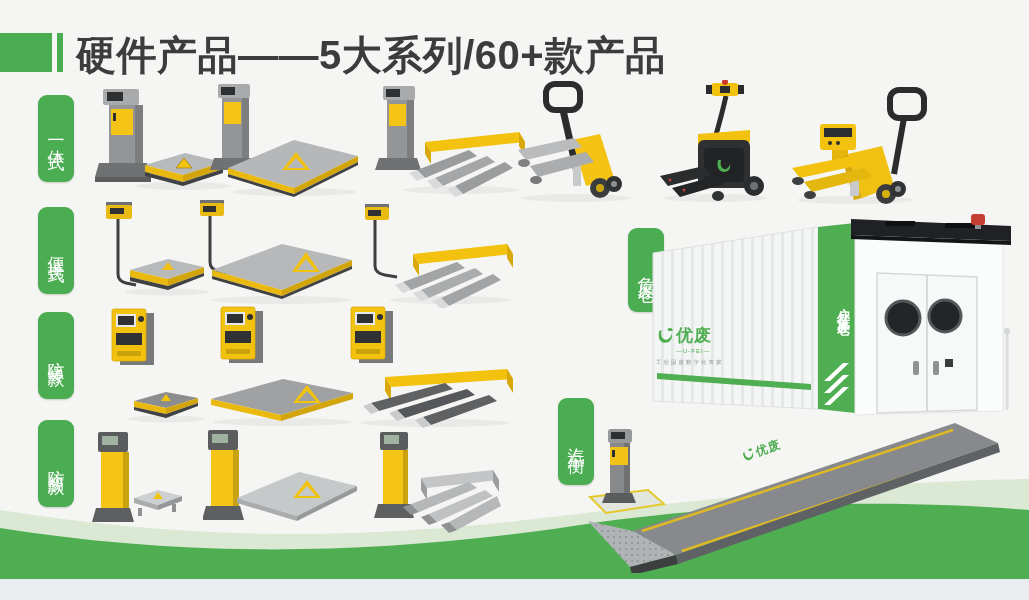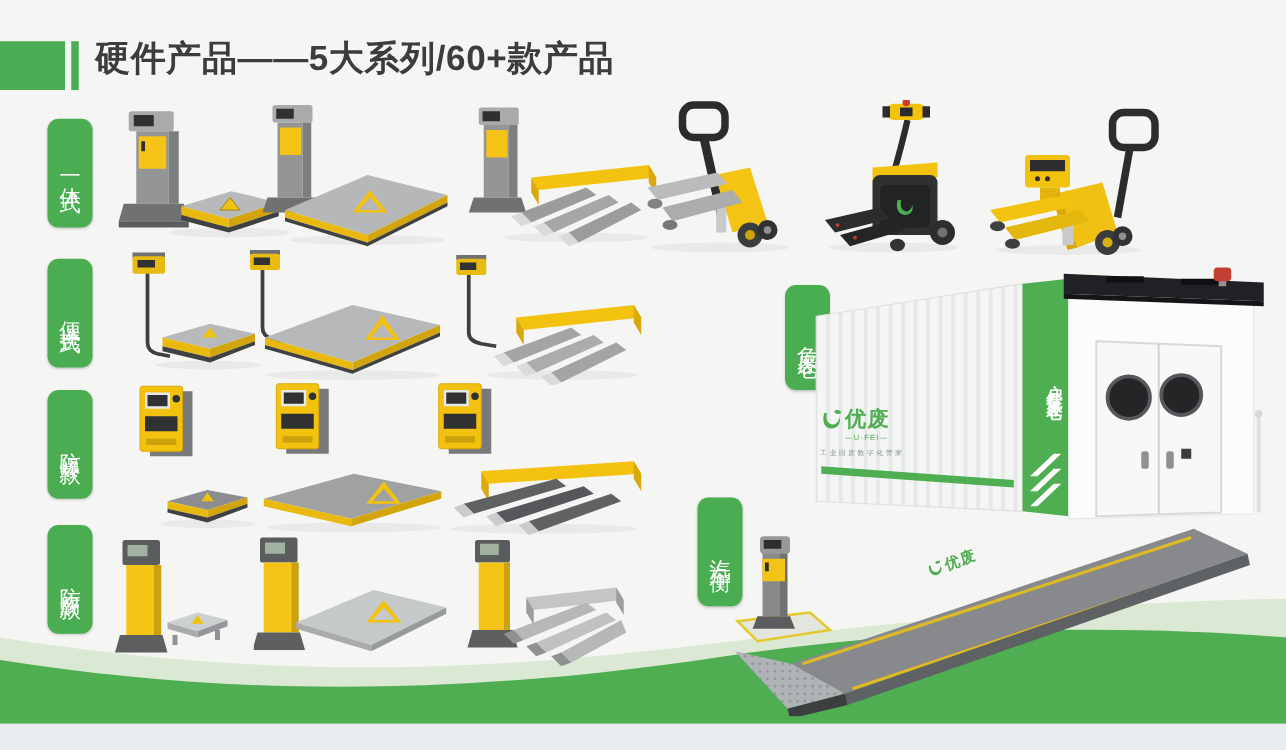--- a/index.html
+++ b/index.html
@@ -2,21 +2,21 @@
 <html><head>
 <meta charset="utf-8">
 <style>
   html,body{margin:0;padding:0;}
   .slide{position:relative;width:1029px;height:600px;background:#f5f6f4;overflow:hidden;
          font-family:"Liberation Sans",sans-serif;}
   .abs{position:absolute;}
   
   .title-block{left:0;top:33px;width:52px;height:39px;background:#4aad51;}
   .title-bar{left:57px;top:33px;width:6px;height:39px;background:#4aad51;}
-  .page-title{left:76px;top:28px;font-size:28px;font-weight:800;color:#3c3c3c;letter-spacing:0.5px;white-space:nowrap;}
+  .page-title{left:76px;top:28px;font-size:40px;font-weight:800;color:#3c3c3c;letter-spacing:0.5px;white-space:nowrap;}
   
   .pill{position:absolute;background:#4aad51;border-radius:9px;color:#fff;
         writing-mode:vertical-rl;text-orientation:upright;
         display:flex;align-items:center;justify-content:center;
         font-size:17px;letter-spacing:5px;font-weight:500;
         box-shadow:0 1px 2px rgba(0,0,0,.18);}
   
   .stripe-text{left:822px;top:241px;width:30px;height:132px;color:#fff;
         writing-mode:vertical-rl;text-orientation:upright;display:flex;align-items:flex-start;justify-content:center;
         font-size:13px;letter-spacing:4px;font-weight:600;}

